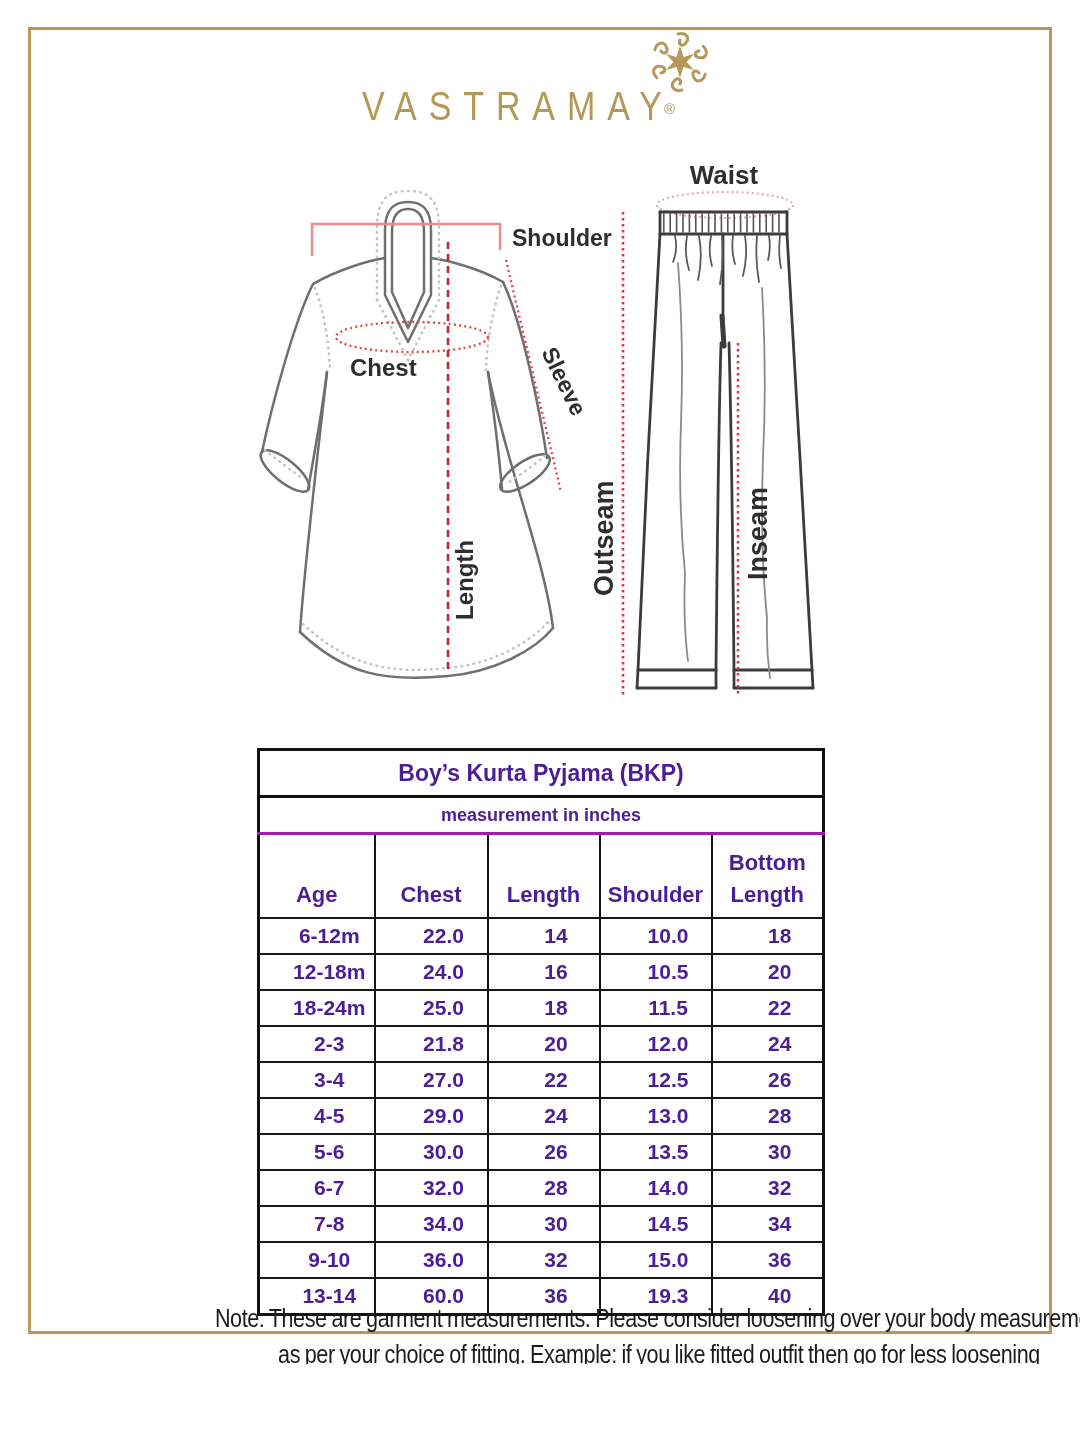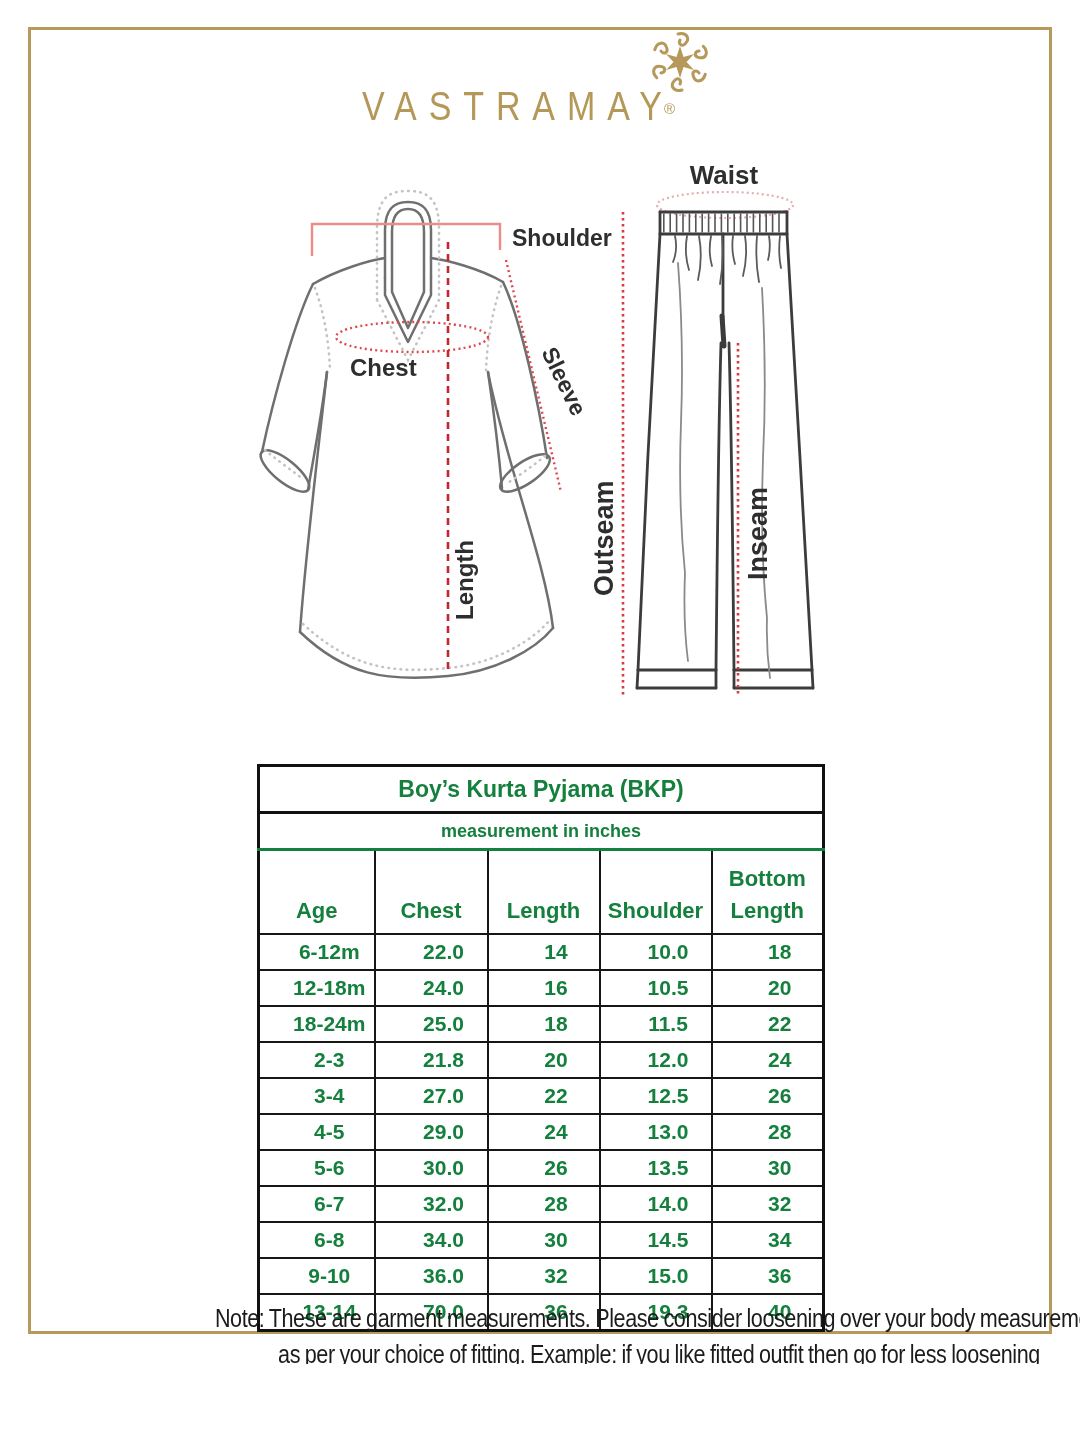--- a/index.html
+++ b/index.html
@@ -14,27 +14,27 @@
              font-weight:400;}
   .ornament{position:absolute;left:648px;top:30px;width:64px;height:64px;}
   .reg-mark{position:absolute;left:664px;top:100px;font-size:15px;color:#b49858;}
 
   
   .kurta-svg{position:absolute;left:245px;top:180px;width:370px;height:545px;}
   .pants-svg{position:absolute;left:575px;top:148px;width:300px;height:580px;}
   .lbl{font-family:"Liberation Sans",sans-serif;font-weight:600;fill:#2e2e2e;}
 
   
-  .size-table{position:absolute;left:257px;top:764px;width:565px;border-collapse:collapse;
-              table-layout:fixed;color:#15803d;}
+  .size-table{position:absolute;left:257px;top:748px;width:565px;border-collapse:collapse;
+              table-layout:fixed;color:#4c1d95;}
   .size-table td,.size-table th{border:2.4px solid #161616;text-align:center;vertical-align:middle;
               padding:0;font-weight:bold;overflow:hidden;}
   .size-table{border:3px solid #111;}
   .row-title th{font-size:23px;height:44px;border-bottom:3px solid #111;}
-  .row-subtitle th{font-size:18px;height:34px;border-bottom:3px solid #15803d;}
+  .row-subtitle th{font-size:18px;height:34px;border-bottom:3px solid #a21caf;}
   .row-head th{font-size:22px;height:76px;vertical-align:bottom;padding-bottom:6px;line-height:32px;}
   .row-data td{font-size:21px;height:34px;padding-left:25px;}
 
   
   .note{position:absolute;left:30px;right:40px;top:1300px;text-align:right;color:#1b1b1b;
         font-size:26px;line-height:36px;}
   .note .nline{white-space:nowrap;}
   .note .nline span{display:inline-block;transform:scaleX(0.83);transform-origin:right center;
         letter-spacing:-0.5px;word-spacing:-1px;}
 </style>
@@ -211,36 +211,36 @@
       <td>30</td>
     </tr>
     <tr class="row-data">
       <td>6-7</td>
       <td>32.0</td>
       <td>28</td>
       <td>14.0</td>
       <td>32</td>
     </tr>
     <tr class="row-data">
-      <td>6-8</td>
+      <td>7-8</td>
       <td>34.0</td>
       <td>30</td>
       <td>14.5</td>
       <td>34</td>
     </tr>
     <tr class="row-data">
       <td>9-10</td>
       <td>36.0</td>
       <td>32</td>
       <td>15.0</td>
       <td>36</td>
     </tr>
     <tr class="row-data">
       <td>13-14</td>
-      <td>70.0</td>
+      <td>60.0</td>
       <td>36</td>
       <td>19.3</td>
       <td>40</td>
     </tr>
   </tbody>
     </table>
 
   <div class="note">
     <div class="nline"><span>Note: These are garment measurements. Please consider loosening over your body measurements</span></div>
     <div class="nline"><span>as per your choice of fitting. Example: if you like fitted outfit then go for less loosening</span></div>

